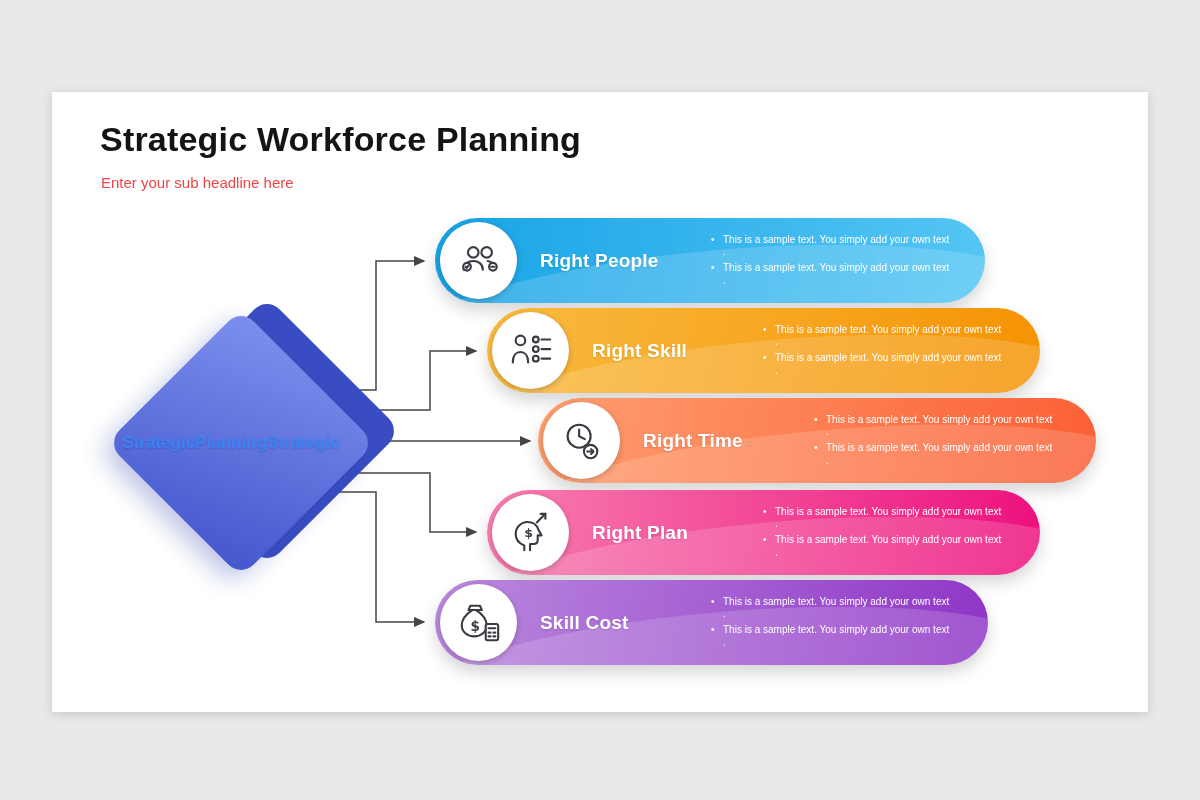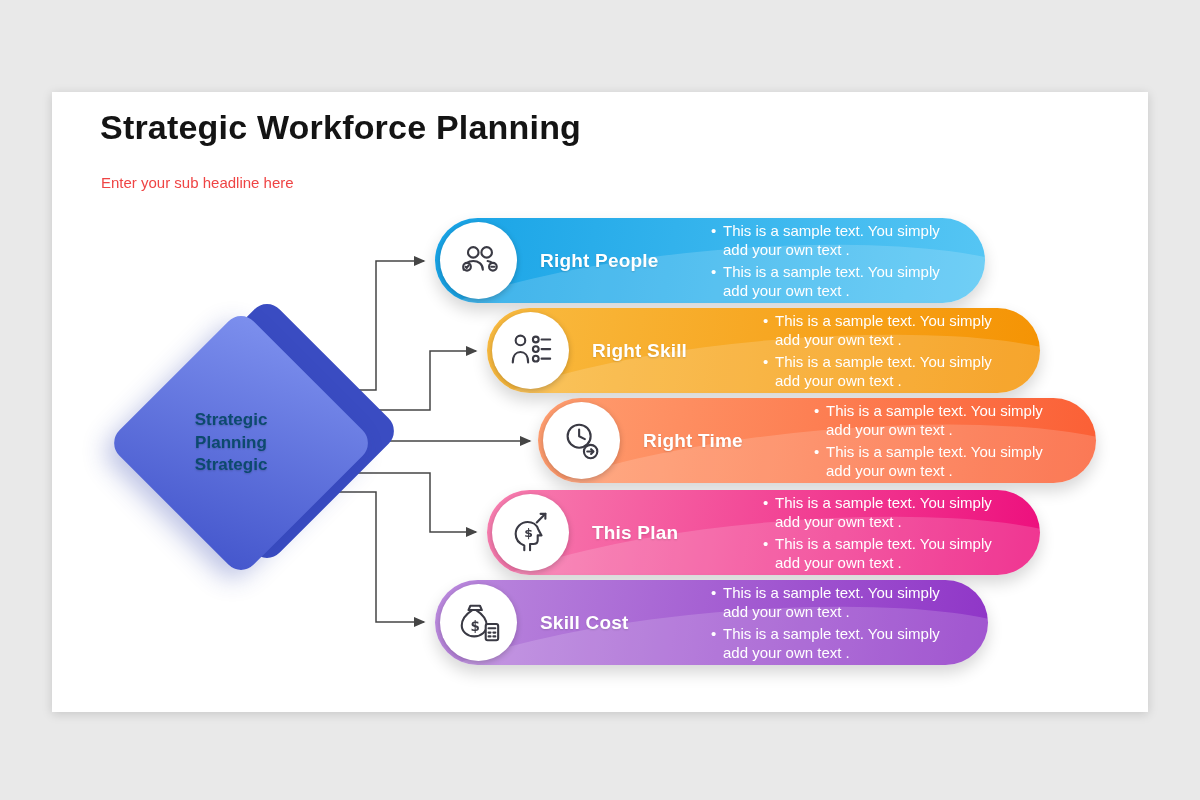--- a/index.html
+++ b/index.html
@@ -9,43 +9,43 @@
     font-family:"Liberation Sans", sans-serif;
     position:relative;
     overflow:hidden;
   }
   .slide {
     position:absolute; left:52px; top:92px; width:1096px; height:620px;
     background:#ffffff;
     box-shadow:0 2px 10px rgba(0,0,0,0.15);
   }
   .title {
-    position:absolute; left:48px; top:16px;
+    position:absolute; left:48px; top:28px;
     font-size:34px; font-weight:600; color:#141414; letter-spacing:0.2px;
   }
   .subtitle {
     position:absolute; left:49px; top:82px;
     font-size:15px; color:#ef4444;
   }
   
   .diamond-wrap { position:absolute; left:53px; top:215px; width:272px; height:272px; }
   .diamond-back, .diamond-front {
     position:absolute; left:41px; top:41px; width:190px; height:190px;
     border-radius:18px;
   }
   .diamond-back { transform:translate(26px,-12px) rotate(45deg); background:#3a4cc2; }
   .diamond-front {
     transform:rotate(45deg);
     background:linear-gradient(155deg,#7d90ee,#4456cc);
     box-shadow:0 12px 24px rgba(40,60,170,0.30);
   }
   .diamond-label {
     position:absolute; inset:0;
-    display:flex; flex-direction:column; align-items:center; justify-content:center;
-    color:#0c4a6e; font-weight:700; font-size:17px; line-height:1.35; text-align:center;
+    display:flex; flex-direction:row; align-items:center; justify-content:center;
+    color:#3b82f6; font-weight:700; font-size:17px; line-height:1.35; text-align:center;
     text-shadow:0 1px 2px rgba(0,0,0,0.18);
     padding-right:20px;
   }
   
   .connectors { position:absolute; left:0; top:0; width:1096px; height:620px; pointer-events:none; }
   
   .pill {
     position:absolute; height:85px; border-radius:43px; overflow:hidden;
     box-shadow:0 8px 16px rgba(0,0,0,0.16);
     background:#ccc;
@@ -68,21 +68,21 @@
   }
   .icon-circle svg { width:46px; height:46px; }
   .pill-label {
     position:absolute; left:105px; top:50%; transform:translateY(-50%);
     color:#ffffff; font-weight:700; font-size:19px; letter-spacing:0.2px;
     text-shadow:0 1px 2px rgba(0,0,0,0.15);
   }
   .bullets {
     position:absolute; left:276px; top:50%; transform:translateY(-50%);
     width:242px; list-style:none;
-    color:#ffffff; font-size:15px; line-height:1.28;
+    color:#ffffff; font-size:10px; line-height:1.28;
   }
   .bullets li { position:relative; padding-left:12px; margin:3px 0; }
   .bullets li::before { content:"•"; position:absolute; left:0; top:0; }
   .icon-stroke { stroke:#3a3a44; stroke-width:2.2; fill:none; stroke-linecap:round; stroke-linejoin:round; }
   .icon-text { fill:#3a3a44; stroke:none; font-family:"DejaVu Sans", sans-serif; font-weight:bold; }
 </style>
 </head>
 <body>
 
 <div class="slide">
@@ -184,21 +184,21 @@
     <div class="icon-circle">
       <svg viewBox="0 0 48 48">
         <g class="icon-stroke">
           <path d="M17 42 v-5 c-5-2-9-6-9-12 0-7 5.5-12.5 12.5-12.5 5 0 9.5 3 11 7.5 l3.5 6.5 h-4 v5 c0 2.6-1.8 4-4.5 4 h-3.5 v6.5"></path>
           <path d="M30 13 l9-9"></path>
           <path d="M39 9 v-5 h-5"></path>
         </g>
         <text class="icon-text" x="17" y="28" font-size="13">$</text>
       </svg>
     </div>
-    <div class="pill-label">This Plan</div>
+    <div class="pill-label">Right Plan</div>
     <ul class="bullets">
       <li>This is a sample text. You simply add your own text .</li>
       <li>This is a sample text. You simply add your own text .</li>
     </ul>
   </div>
 
   <div class="pill r4" style="background: linear-gradient(100deg, rgb(187, 138, 222), rgb(143, 53, 199));">
     <div class="wave"></div>
     <div class="icon-circle">
       <svg viewBox="0 0 48 48">

